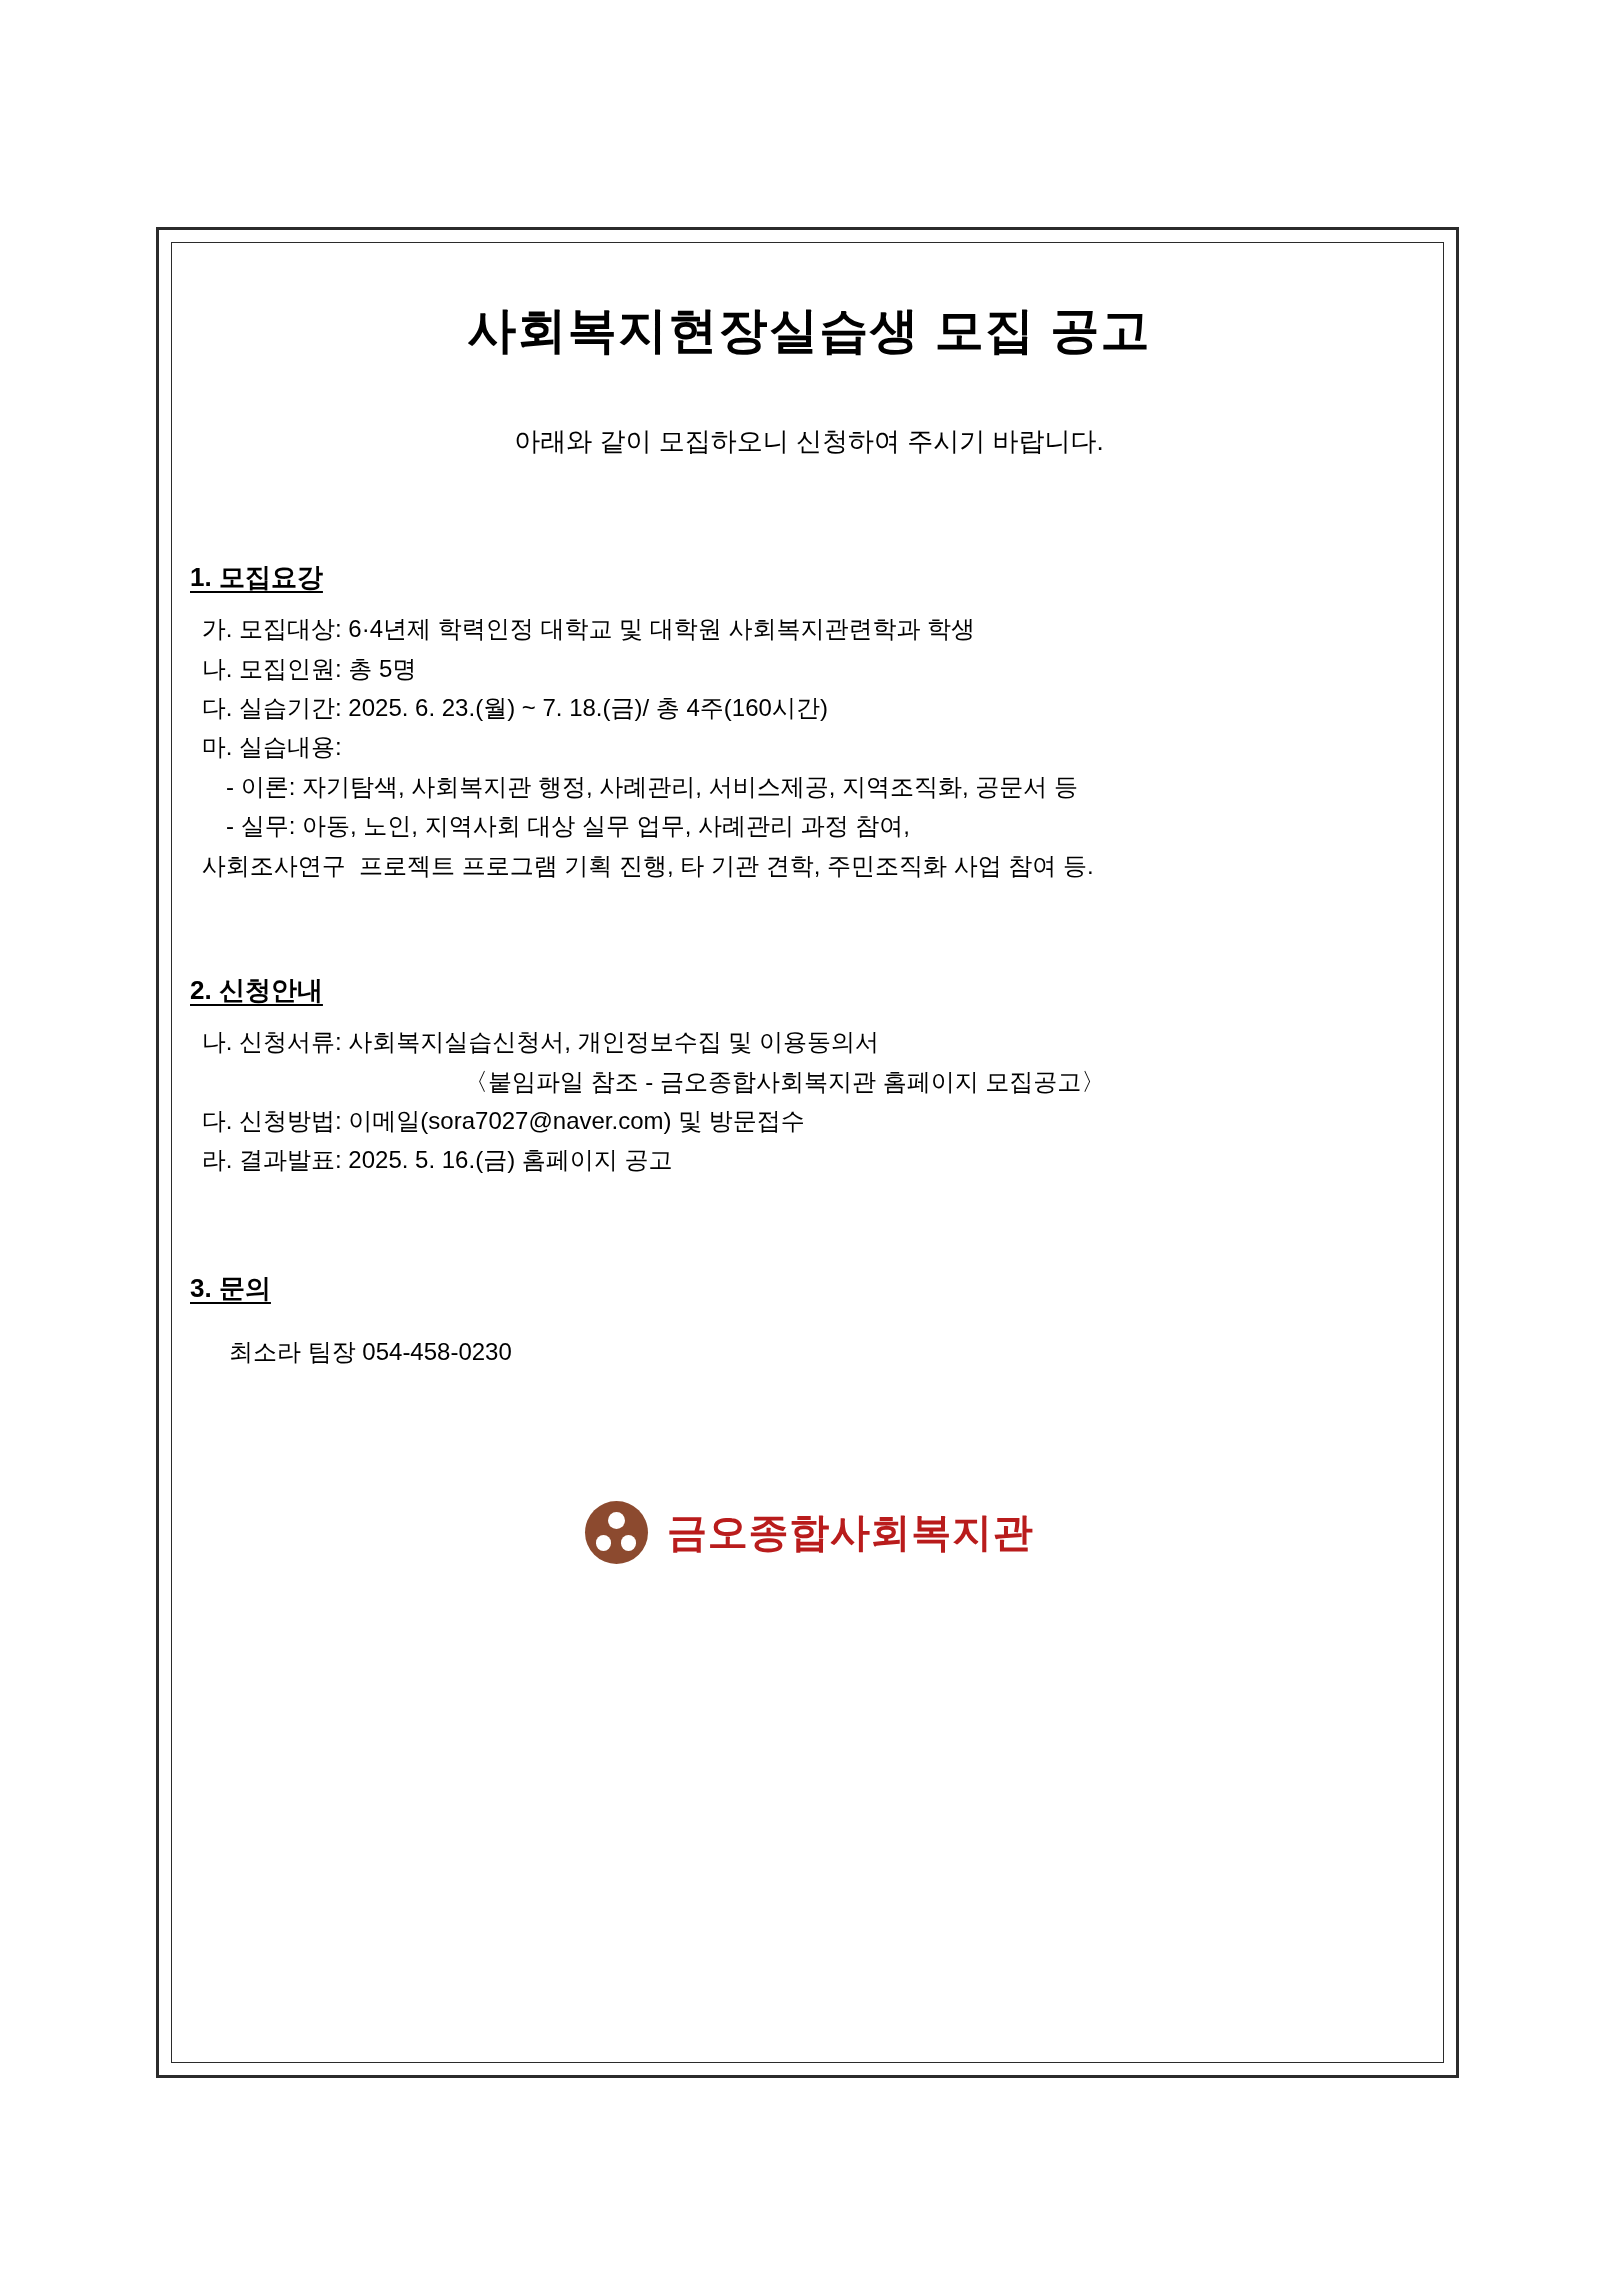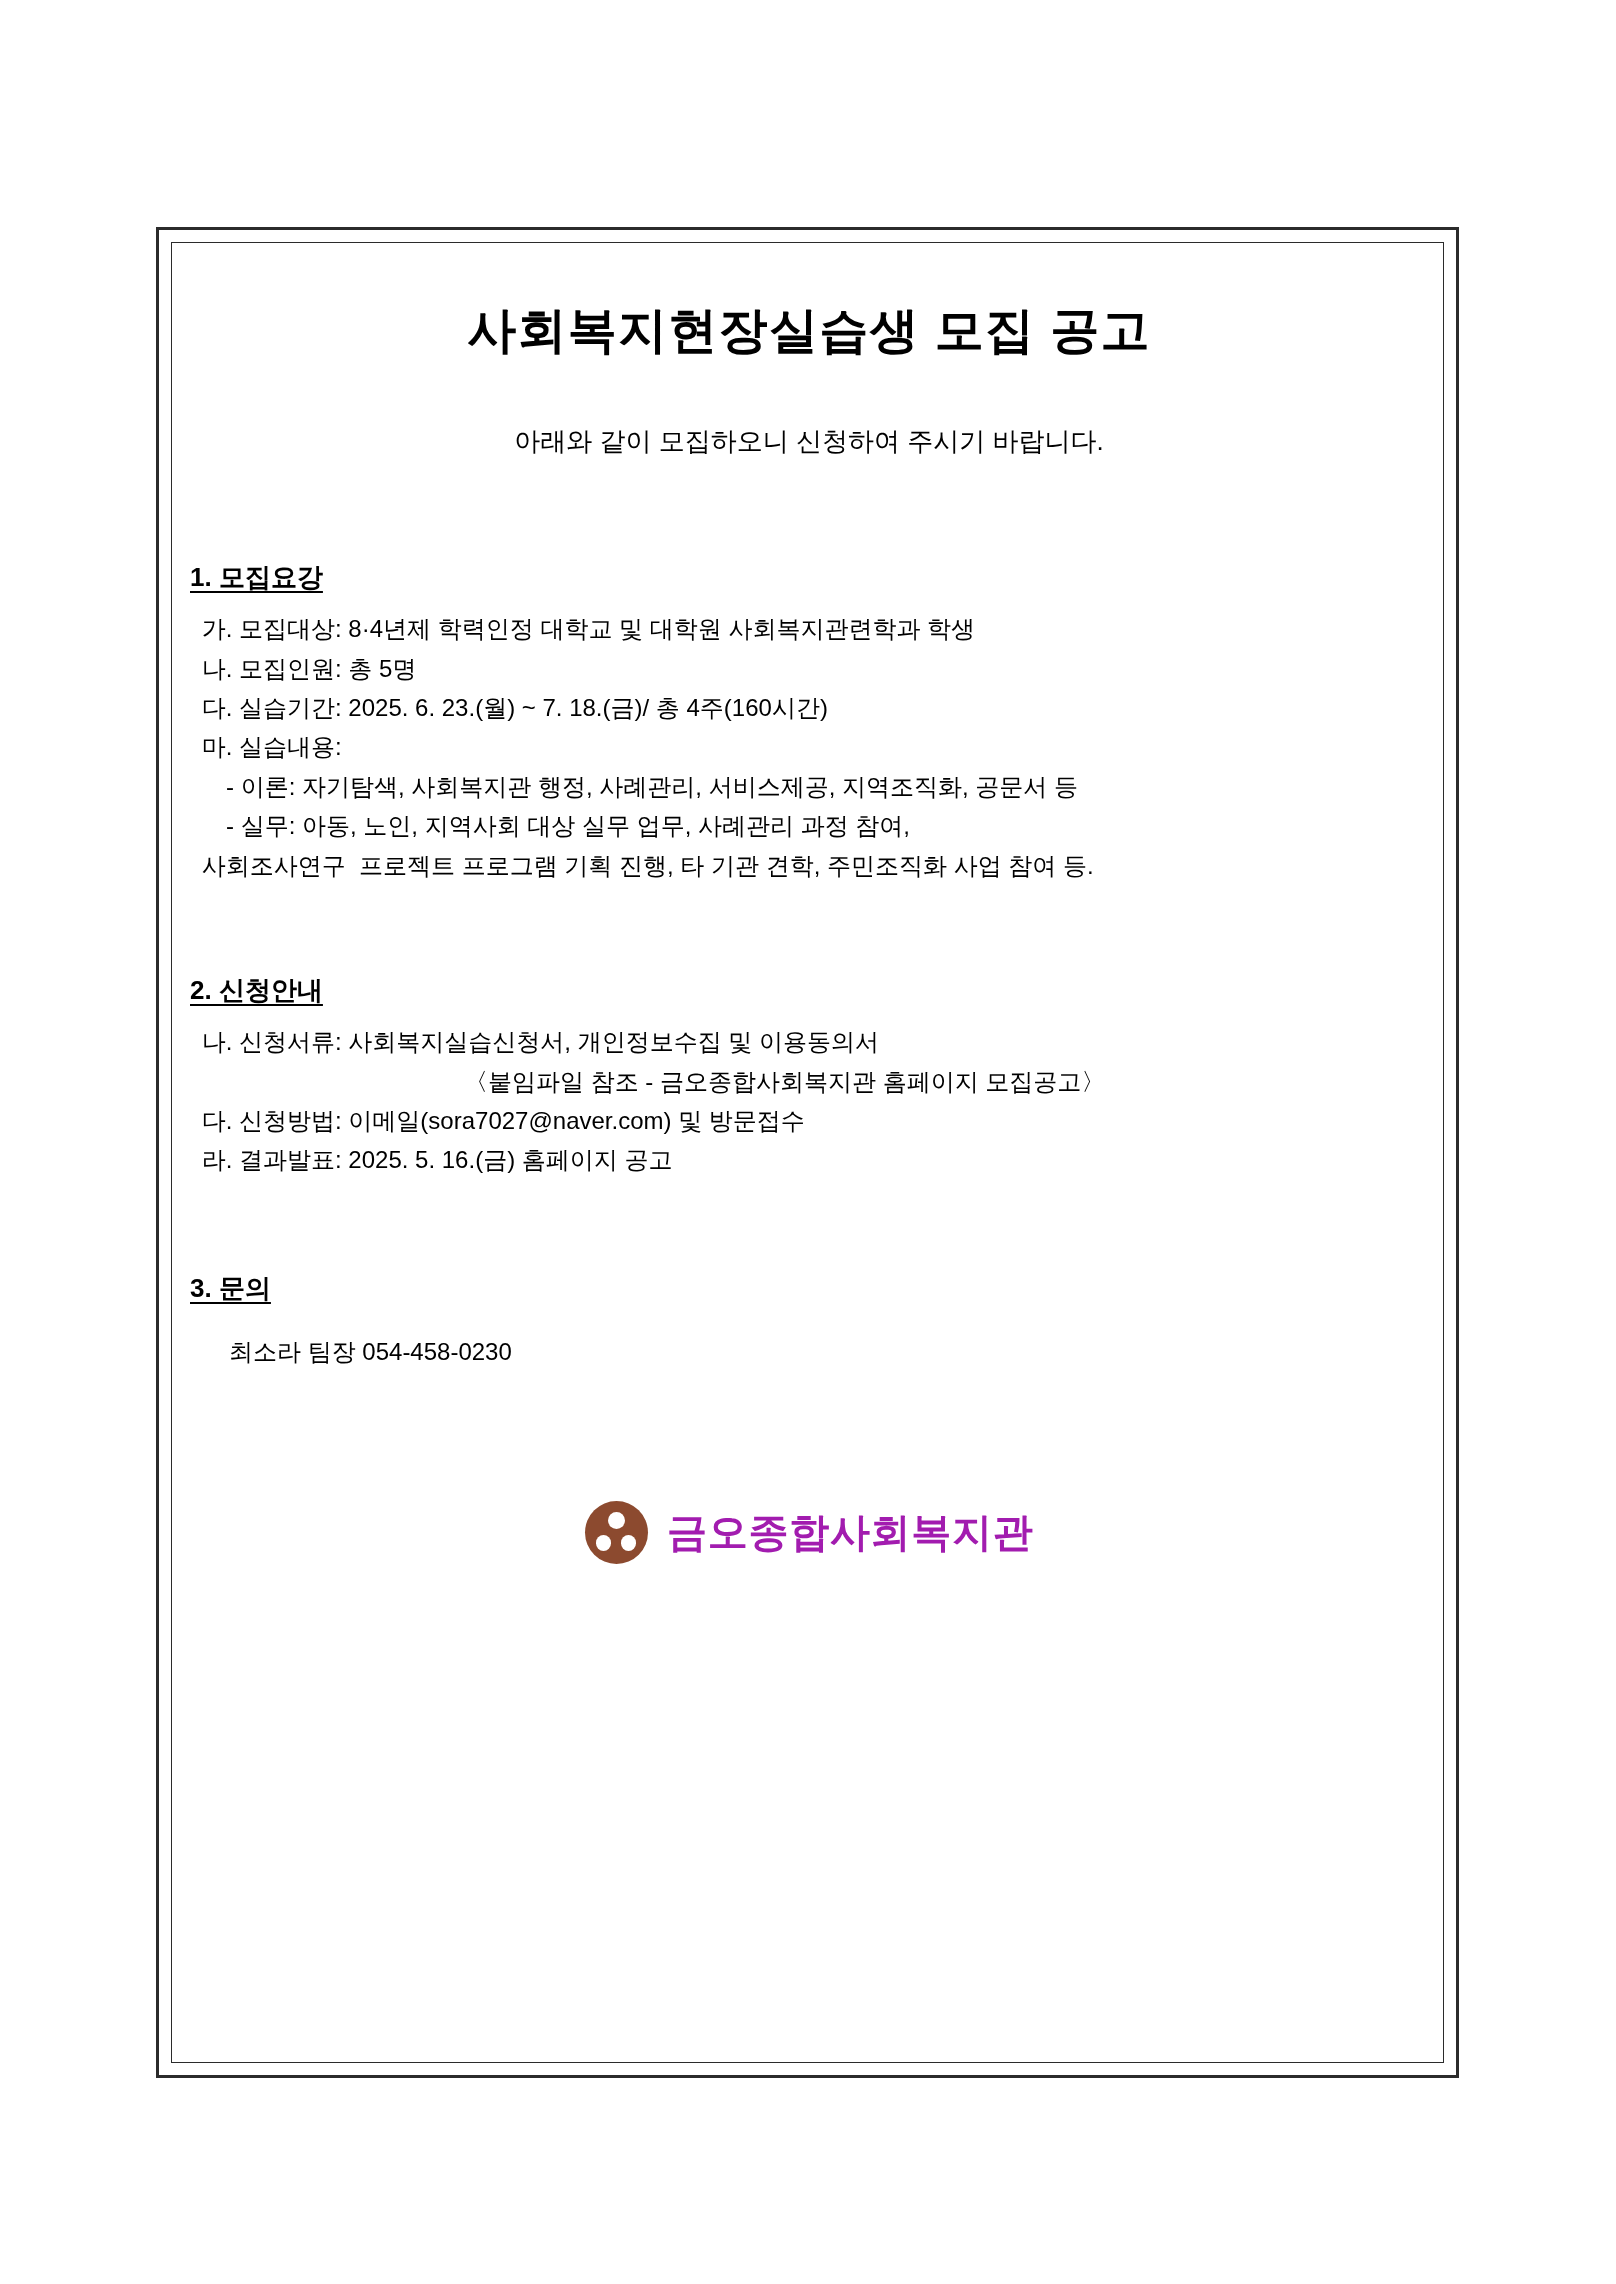--- a/index.html
+++ b/index.html
@@ -113,42 +113,42 @@
     position: absolute;
     background: #ffffff;
     border-radius: 50%;
   }
   .logo-mark .dot.d1 { width: 17px; height: 17px; left: 23px; top: 11px; }
   .logo-mark .dot.d2 { width: 15.6px; height: 15.6px; left: 11px; top: 34px; }
   .logo-mark .dot.d3 { width: 15.6px; height: 15.6px; left: 36px; top: 34px; }
   .logo-text {
     font-size: 40px;
     font-weight: bold;
-    color: #a21caf;
+    color: #b91c1c;
     letter-spacing: 0.7px;
   }
 </style>
 </head>
 <body>
 
 <div class="page-frame">
   <div class="page-frame-inner"></div>
 </div>
 
 <div class="content">
 
   <h1 class="doc-title">사회복지현장실습생 모집 공고</h1>
 
   <div class="intro">
     <div>아래와 같이 모집하오니 신청하여 주시기 바랍니다.</div>
   </div>
 
   <div class="section sec1">
     <div class="section-heading">1. 모집요강</div>
-    <div class="line">가. 모집대상: 8·4년제 학력인정 대학교 및 대학원 사회복지관련학과 학생</div>
+    <div class="line">가. 모집대상: 6·4년제 학력인정 대학교 및 대학원 사회복지관련학과 학생</div>
     <div class="line">나. 모집인원: 총 5명</div>
     <div class="line">다. 실습기간: 2025. 6. 23.(월) ~ 7. 18.(금)/ 총 4주(160시간)</div>
     <div class="line">마. 실습내용:</div>
     <div class="line sub">- 이론: 자기탐색, 사회복지관 행정, 사례관리, 서비스제공, 지역조직화, 공문서 등</div>
     <div class="line sub">- 실무: 아동, 노인, 지역사회 대상 실무 업무, 사례관리 과정 참여,</div>
     <div class="line sub2">사회조사연구  프로젝트 프로그램 기획 진행, 타 기관 견학, 주민조직화 사업 참여 등.</div>
   </div>
 
   <div class="section sec2">
     <div class="section-heading">2. 신청안내</div>

